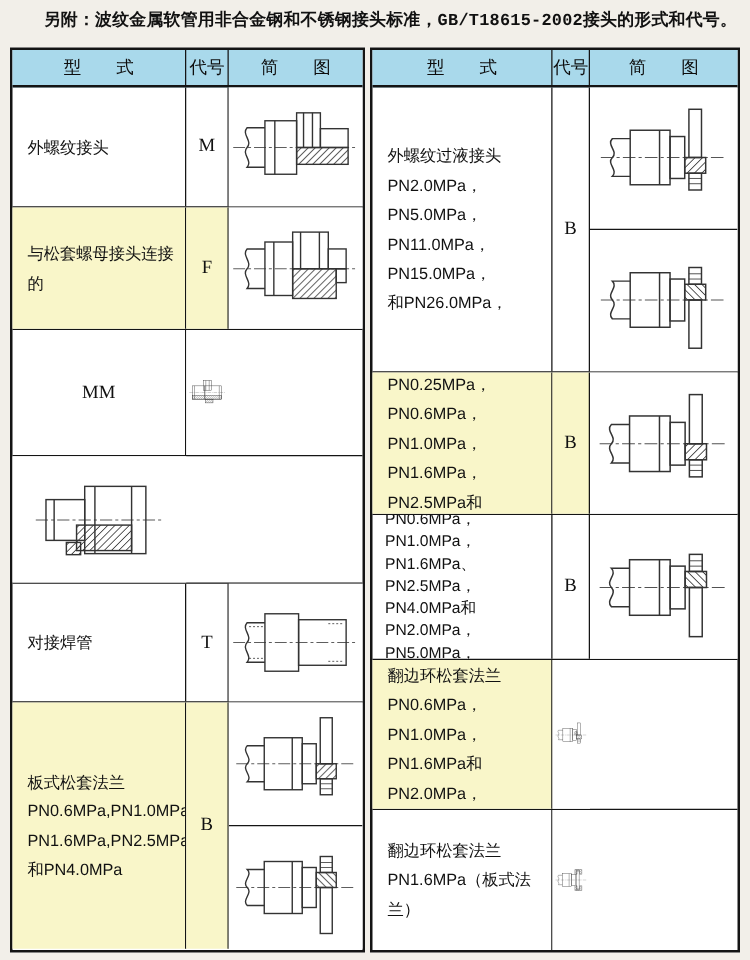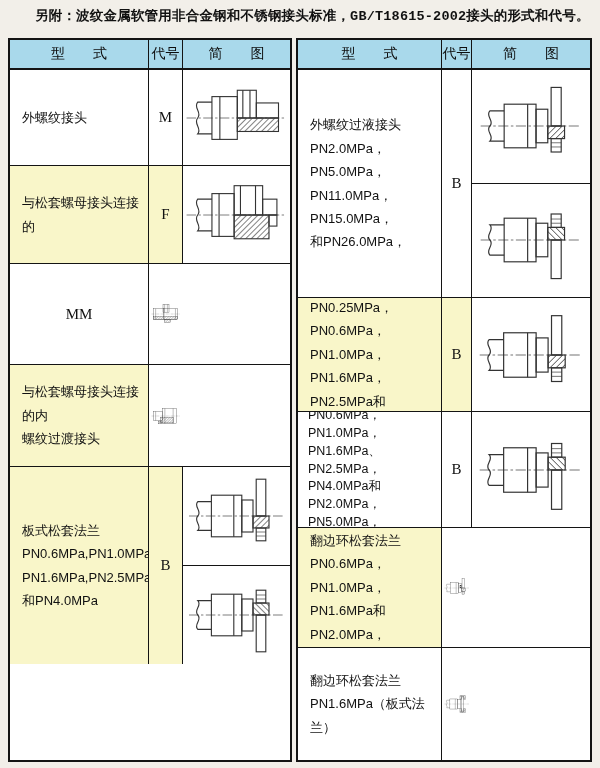--- a/index.html
+++ b/index.html
@@ -212,29 +212,36 @@
     <div class="trow" style="height:101px">
       <div class="cell code">MM</div>
       <div class="cell diag">
         <svg viewBox="0 0 130 100" width="106" height="84">
             <use href="#sym-mm"></use>
           </svg>
       </div>
     </div>
 
     <div class="trow" style="height:102px">
-      <div class="cell type hl">与松套螺母接头连接的内
-螺纹过渡接头</div>
       <div class="cell diag">
         <svg viewBox="0 0 130 100" width="106" height="84">
             <use href="#sym-mf"></use>
           </svg>
       </div>
     </div>
 
+    <div class="trow" style="height:95px">
+      <div class="cell type">对接焊管</div>
+      <div class="cell code">T</div>
+      <div class="cell diag">
+        <svg viewBox="0 0 130 100" width="106" height="80">
+            <use href="#sym-t"></use>
+          </svg>
+      </div>
+    </div>
 
     <div class="trow" style="height:197px">
       <div class="cell type hl">板式松套法兰
 PN0.6MPa,PN1.0MPa,
 PN1.6MPa,PN2.5MPa,
 和PN4.0MPa</div>
       <div class="cell code hl">B</div>
       <div class="cell diag split">
         <div class="subdiag">
           <svg viewBox="0 0 124 100" width="102" height="80">

